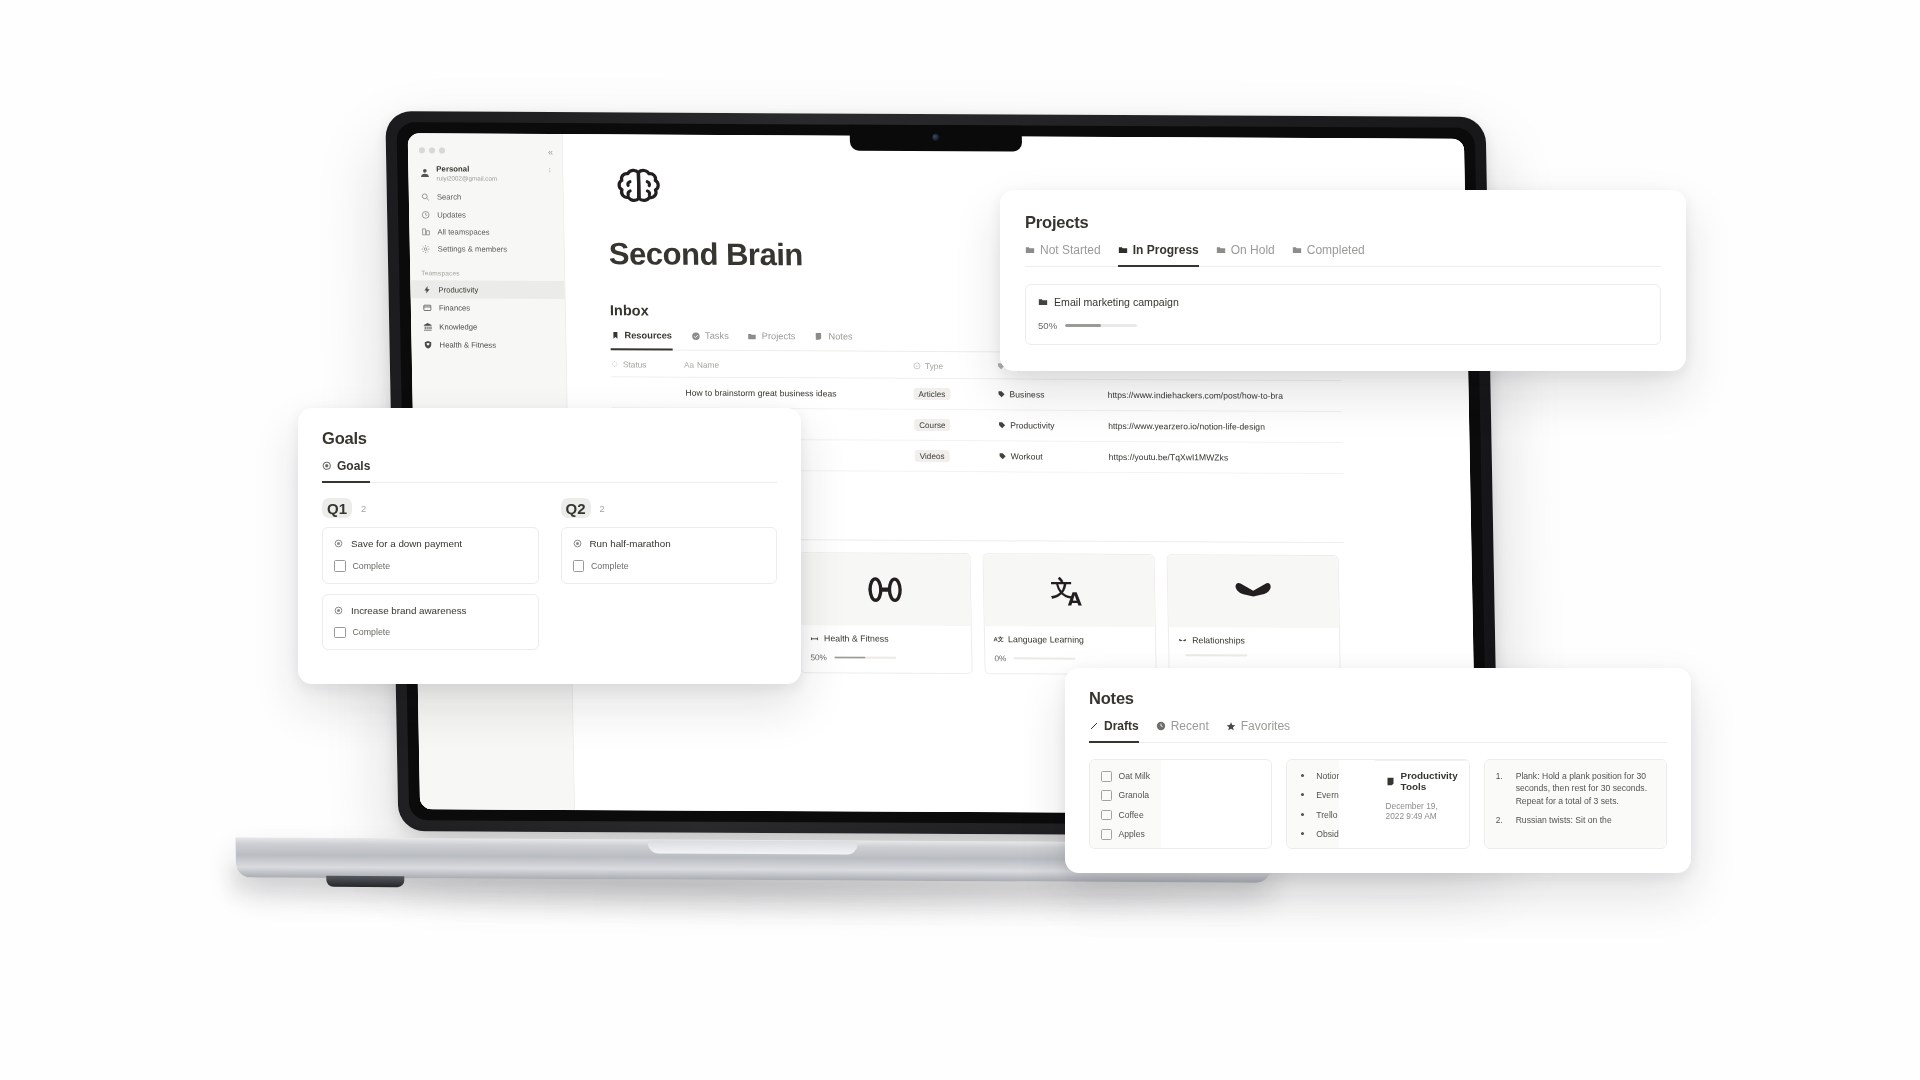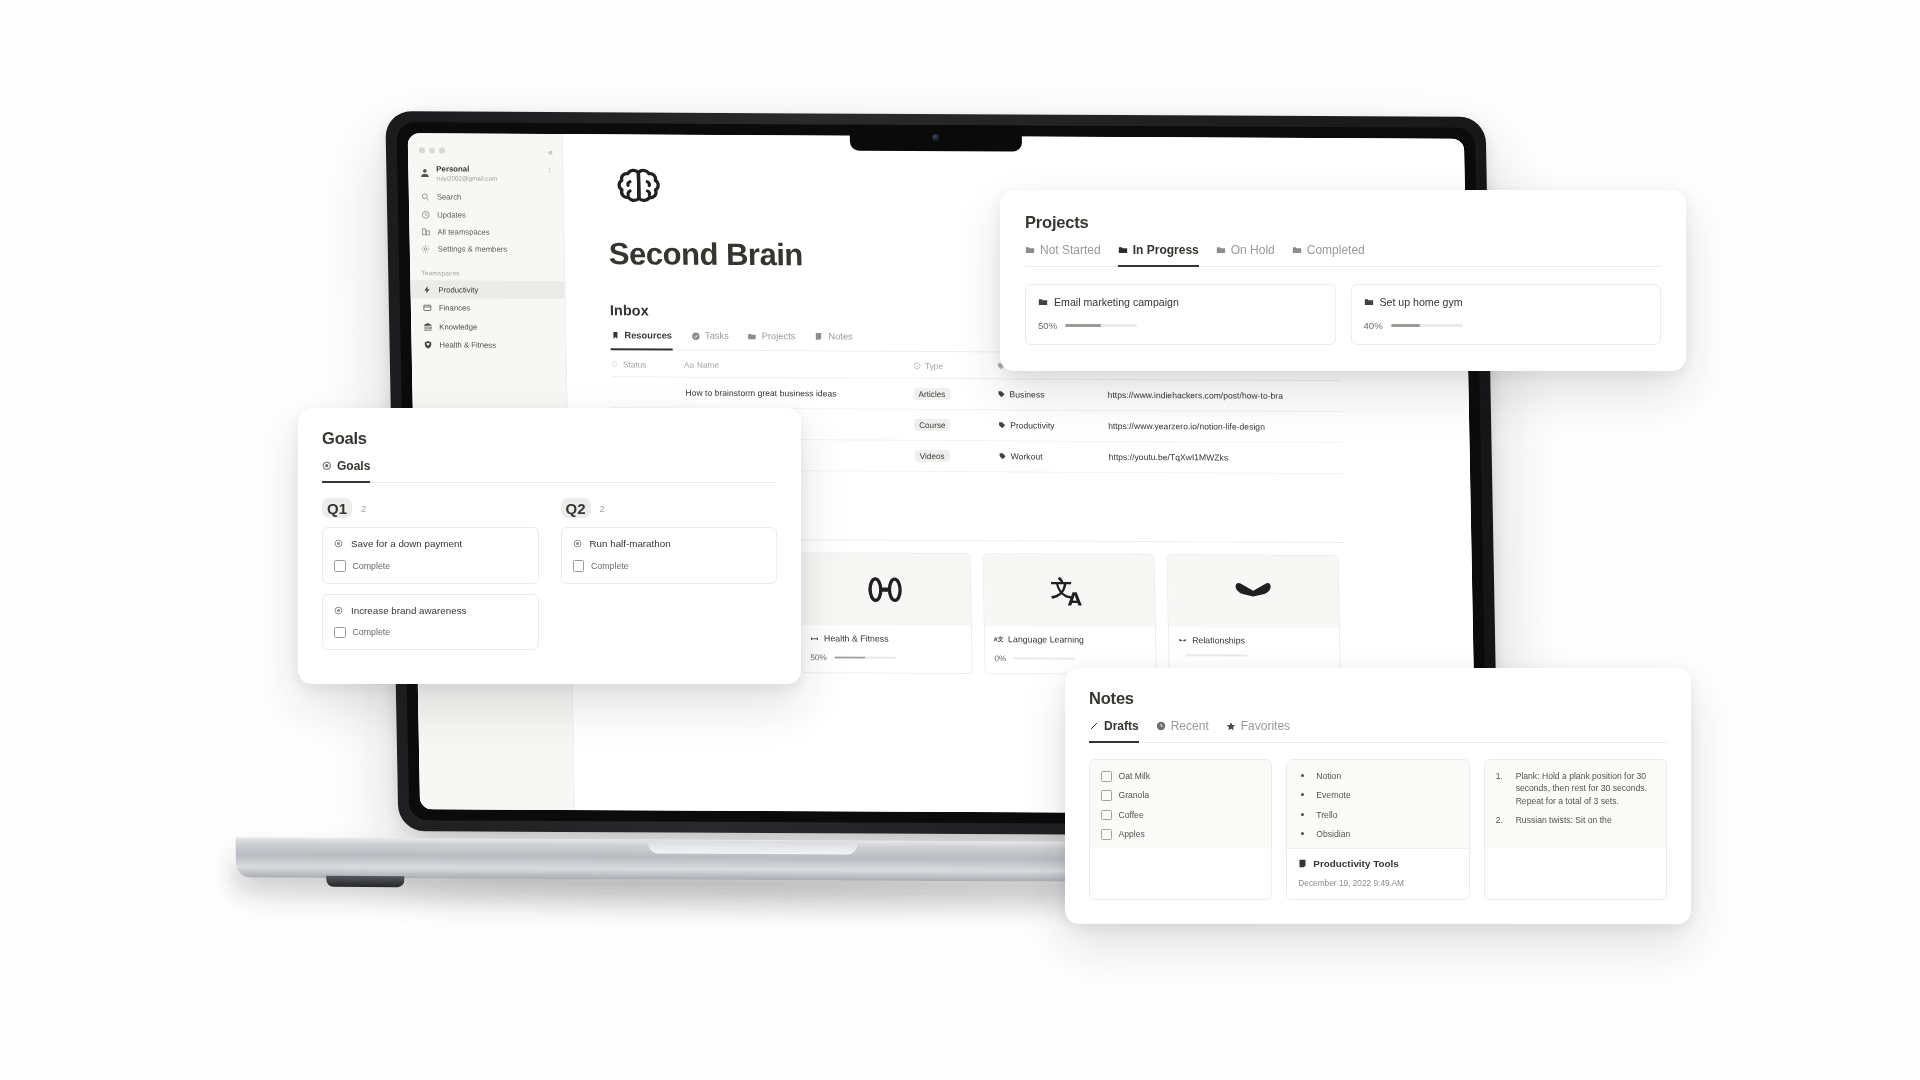--- a/index.html
+++ b/index.html
@@ -168,21 +168,21 @@
   .g-card{border:1px solid #edecea;border-radius:6px;padding:10px 11px 11px;margin-bottom:10px;}
   .g-card .nm{display:flex;align-items:center;gap:8px;font-size:9.8px;color:#37352f;}
   .g-card .nm .ic{width:9px;height:9px;display:flex;align-items:center;justify-content:center;}
   .g-card .cb{display:flex;align-items:center;gap:7px;margin-top:11px;}
   .g-card .cb .box{width:9.5px;height:9.5px;border:1.3px solid #9a9a96;border-radius:1.5px;}
   .g-card .cb span{font-size:8.8px;color:#6b6a66;}
 
   
   #notes{left:1065px;top:668px;width:578px;padding:21px 24px 24px;}
   .n-grid{display:flex;gap:14px;margin-top:16px;}
-  .n-card{flex:1;border:1px solid #edecea;border-radius:6px;overflow:hidden;display:flex;flex-direction:column;}
+  .n-card{flex:1;border:1px solid #edecea;border-radius:6px;overflow:hidden;display:flex;flex-direction:row;gap:36px;}
   .n-prev{background:#fafaf9;padding:10px 11px 0;height:78px;overflow:hidden;position:relative;}
   .n-prev .row{display:flex;align-items:flex-start;gap:7px;font-size:8.6px;color:#53524e;margin-bottom:7px;line-height:1.45;}
   .n-prev .box{width:8.5px;height:8.5px;flex:0 0 8.5px;border:1.2px solid #a3a29e;border-radius:1.5px;margin-top:1px;}
   .n-prev .dot{width:3px;height:3px;flex:0 0 3px;border-radius:50%;background:#53524e;margin:4px 5px 0 3px;}
   .n-prev .num{flex:0 0 13px;font-size:8.4px;color:#53524e;}
   .n-body{padding:9px 11px 11px;border-top:1px solid #f1f0ee;background:#fff;}
   .n-body .nm{display:flex;align-items:center;gap:6px;font-size:9.9px;font-weight:600;color:#37352f;}
   .n-body .nm .ic{width:9px;height:9px;display:flex;align-items:center;justify-content:center;color:#37352f;}
   .n-body .dt{font-size:8.3px;color:#8d8c88;margin-top:9px;}
 </style>
@@ -651,36 +651,20 @@
             </span>
           <span>Email marketing campaign</span>
         </div>
         <div class="pr">
           <span>50%</span>
           <span class="bar">
               <i style="width:50%"></i>
             </span>
         </div>
       </div>
-      <div class="pj-card">
-        <div class="nm">
-          <span class="ic">
-              <svg viewBox="0 0 24 24" width="10" height="10" fill="currentColor">
-                <path d="M2 5.2h7.2l2 2.3H22V19H2z"></path>
-              </svg>
-            </span>
-          <span>Set up home gym</span>
-        </div>
-        <div class="pr">
-          <span>40%</span>
-          <span class="bar">
-              <i style="width:40%"></i>
-            </span>
-        </div>
-      </div>
     </div>
   </div>
 
   <div class="panel" id="goals">
     <div class="p-title">Goals</div>
     <div class="p-tabs">
       <div class="p-tab act">
         <span class="ic">
             <svg viewBox="0 0 24 24" width="9.5" height="9.5" fill="none" stroke="#6f6e6a" stroke-width="2.6">
               <circle cx="12" cy="12" r="9"></circle>

